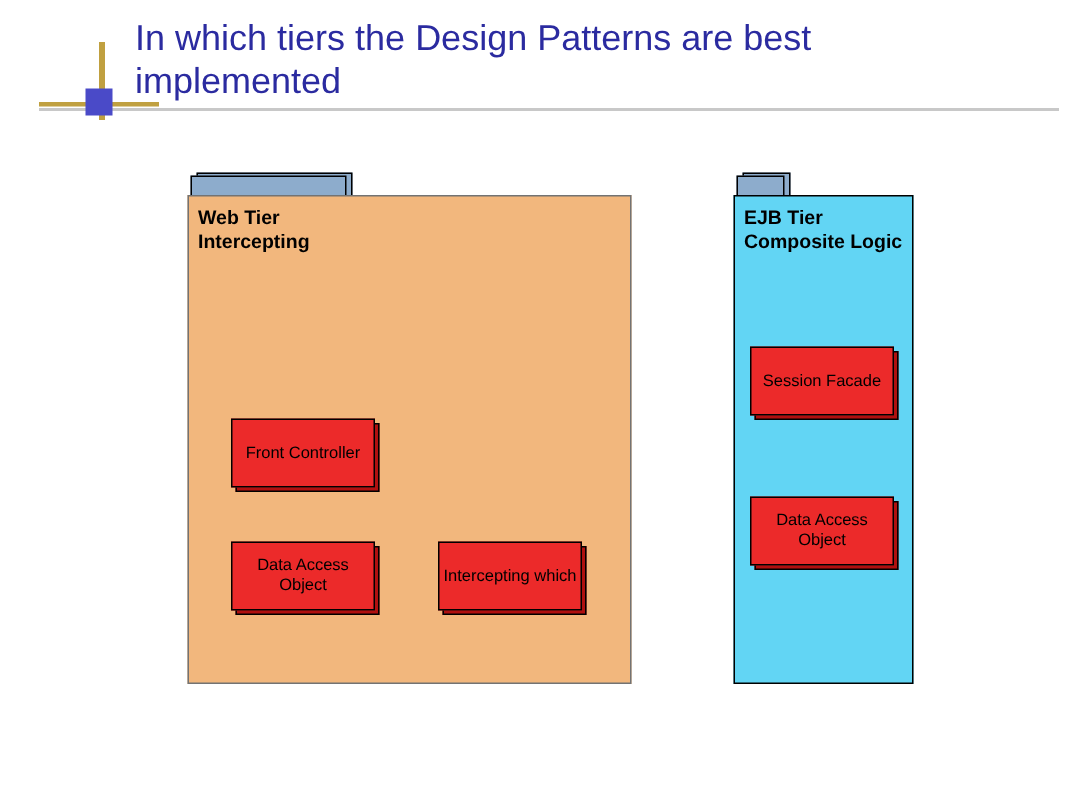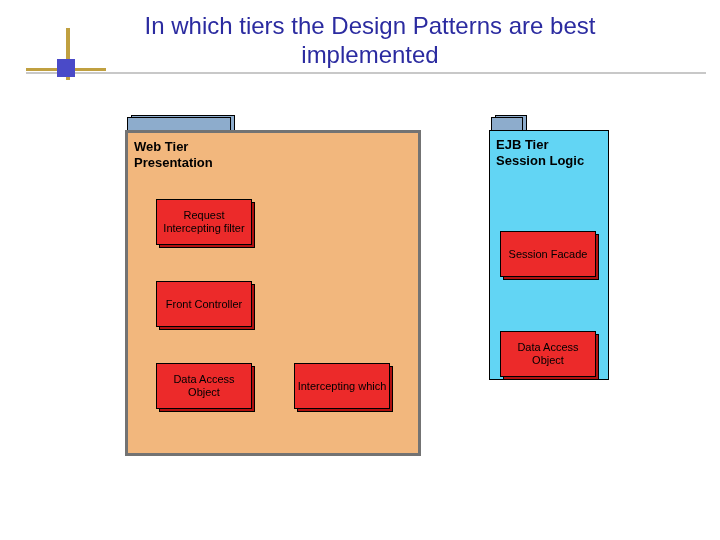--- a/index.html
+++ b/index.html
@@ -9,21 +9,20 @@
     background: #ffffff;
     font-family: Arial, Helvetica, sans-serif;
     position: relative;
     overflow: hidden;
   }
   .title-area {
     position: absolute;
     top: 12px;
     left: 90px;
     width: 560px;
-    text-align: center;
   }
   .title {
     font-size: 24px;
     font-weight: normal;
     color: #2b2ba0;
     line-height: 1.2;
   }
   .ornament {
     position: absolute;
     top: 32px;
@@ -91,21 +90,21 @@
     background: #8daccc;
     border: 1px solid #000;
   }
   .web-panel {
     position: absolute;
     top: 15px;
     left: 0px;
     width: 296px;
     height: 326px;
     background: #f2b77d;
-    border: 3px solid #737373;
+    border: 1px solid #737373;
   }
   .web-header {
     position: absolute;
     top: 6px;
     left: 6px;
     font-size: 13px;
     font-weight: bold;
     color: #000;
     line-height: 1.25;
   }
@@ -127,21 +126,21 @@
     width: 32px;
     height: 36px;
     background: #8daccc;
     border: 1px solid #000;
   }
   .ejb-panel {
     position: absolute;
     top: 15px;
     left: 364px;
     width: 120px;
-    height: 250px;
+    height: 326px;
     background: #62d5f4;
     border: 1px solid #000;
   }
   .ejb-header {
     position: absolute;
     top: 6px;
     left: 6px;
     font-size: 13px;
     font-weight: bold;
     color: #000;
@@ -206,48 +205,44 @@
 </div>
 
 <div class="diagram">
 
   <div class="web-tab-shadow"></div>
   <div class="web-tab"></div>
 
   <div class="web-panel">
     <div class="web-header">
       <span>Web Tier</span><br>
-      <span>Presentation</span>
-    </div>
-
-    <div class="pattern-box p1">
-      <div class="shadow"></div>
-      <div class="front">Request Intercepting filter</div>
-    </div>
+      <span>Intercepting</span>
+    </div>
+
     <div class="pattern-box p3">
       <div class="shadow"></div>
       <div class="front">Front Controller</div>
     </div>
     <div class="pattern-box p5">
       <div class="shadow"></div>
       <div class="front">Data Access Object</div>
     </div>
     <div class="pattern-box p6">
       <div class="shadow"></div>
       <div class="front">Intercepting which</div>
     </div>
   </div>
 
   <div class="ejb-tab-shadow"></div>
   <div class="ejb-tab"></div>
 
   <div class="ejb-panel">
     <div class="ejb-header">
       <span>EJB Tier</span><br>
-      <span>Session Logic</span>
+      <span>Composite Logic</span>
     </div>
 
     <div class="pattern-box e1">
       <div class="shadow"></div>
       <div class="front">Session Facade</div>
     </div>
     <div class="pattern-box e2">
       <div class="shadow"></div>
       <div class="front">Data Access Object</div>
     </div>

